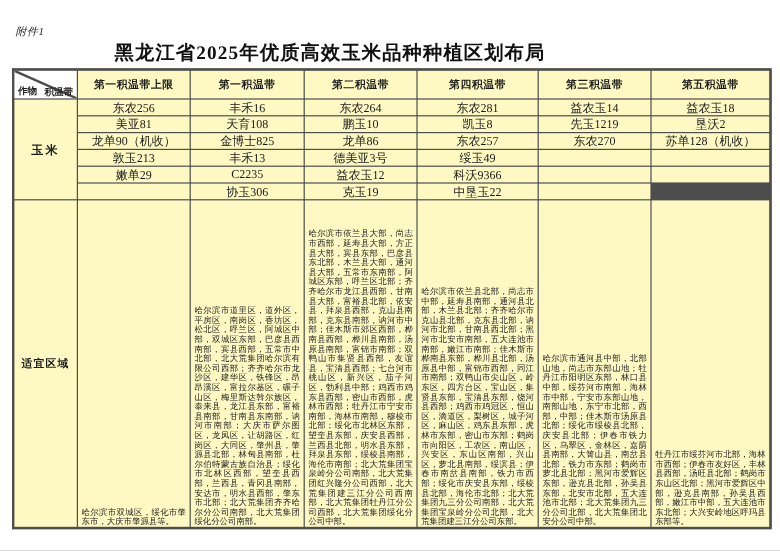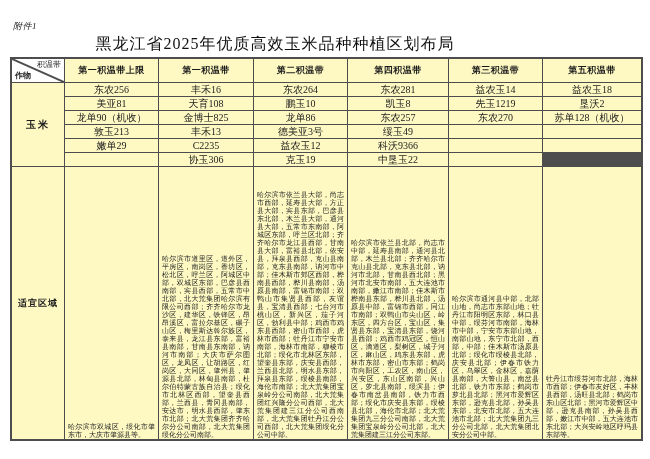--- a/index.html
+++ b/index.html
@@ -8,38 +8,38 @@
     background:#ffffff;
     font-family:"Liberation Serif", serif;
     color:#1c1c1c;
   }
   .attachment{
     position:absolute;left:13px;top:20px;
     font-size:9px;letter-spacing:.5px;font-style:italic;
   }
   .doc-title{
     position:absolute;left:0;top:34px;width:550px;
-    text-align:center;font-size:16px;font-weight:normal;letter-spacing:1px;
+    text-align:center;font-size:16px;font-weight:bold;letter-spacing:1px;
     color:#111;
   }
   .sheet{position:absolute;left:10px;top:57px;}
   .grid{
     display:grid;
     grid-template-columns:52px 93px 94px 93px 100px 93px 98px;
     grid-template-rows:23px repeat(6,13px) 272px;
     gap:1px;background:#4d4d4d;border:2px solid #4d4d4d;
   }
   .cell{
     background:#fef9c3;display:flex;align-items:center;justify-content:center;
     overflow:hidden;
   }
   .hdr{font-weight:bold;font-size:9px;letter-spacing:.5px;}
   .corner{position:relative;background:#fff;}
   .corner svg{position:absolute;inset:0;width:100%;height:100%;}
-  .corner .tr{position:absolute;top:0;right:3px;font-size:8px;font-weight:normal;}
+  .corner .tr{position:absolute;top:12px;right:3px;font-size:8px;font-weight:bold;}
   .corner .bl{position:absolute;bottom:1px;left:3px;font-size:8px;font-weight:bold;}
   .variety{font-size:10px;white-space:nowrap;}
   .crop-label{grid-column:1;grid-row:2 / span 6;font-size:10px;font-weight:bold;letter-spacing:2px;}
   .region-label{grid-column:1;grid-row:8;font-size:9px;font-weight:bold;letter-spacing:1px;}
   .region{
     grid-row:8;align-items:flex-end;
   }
   .region p{
     margin:0;padding:0 3px;
     font-size:7px;line-height:8px;

